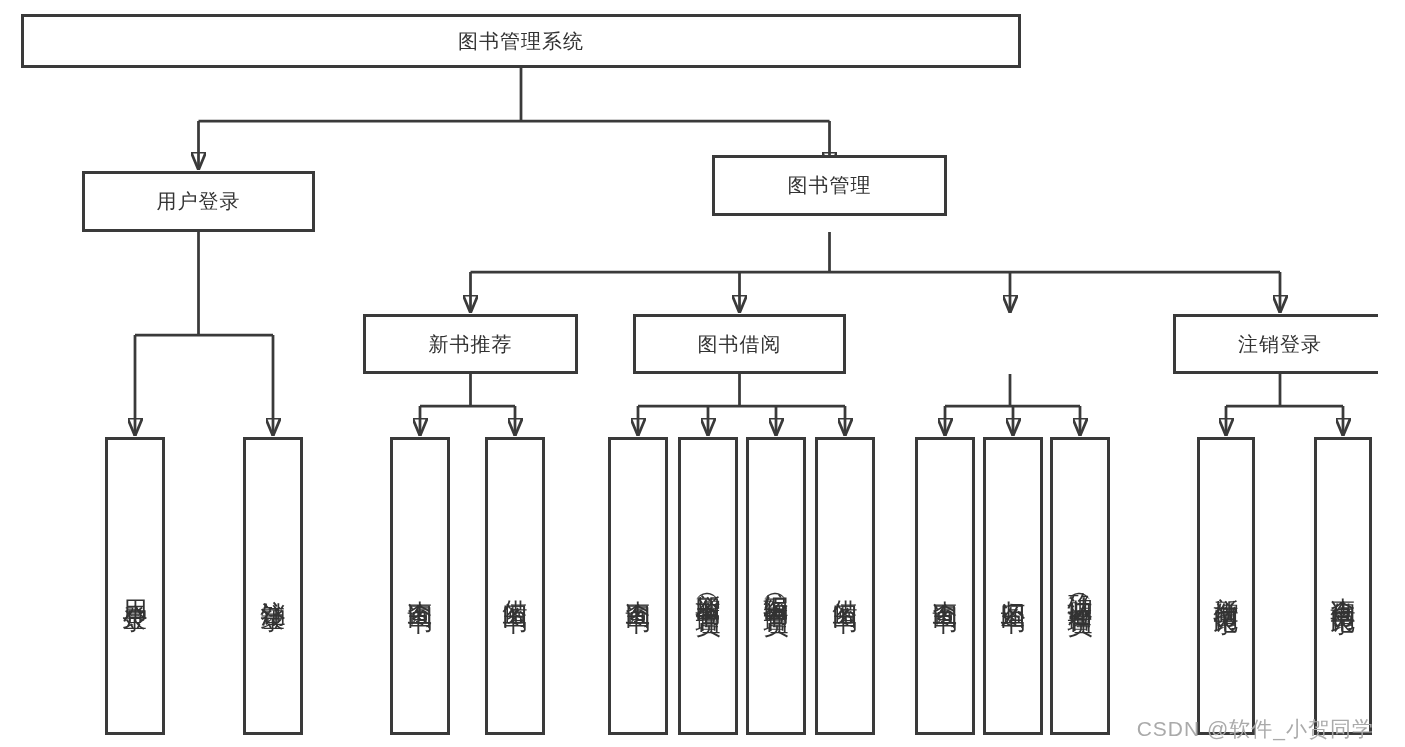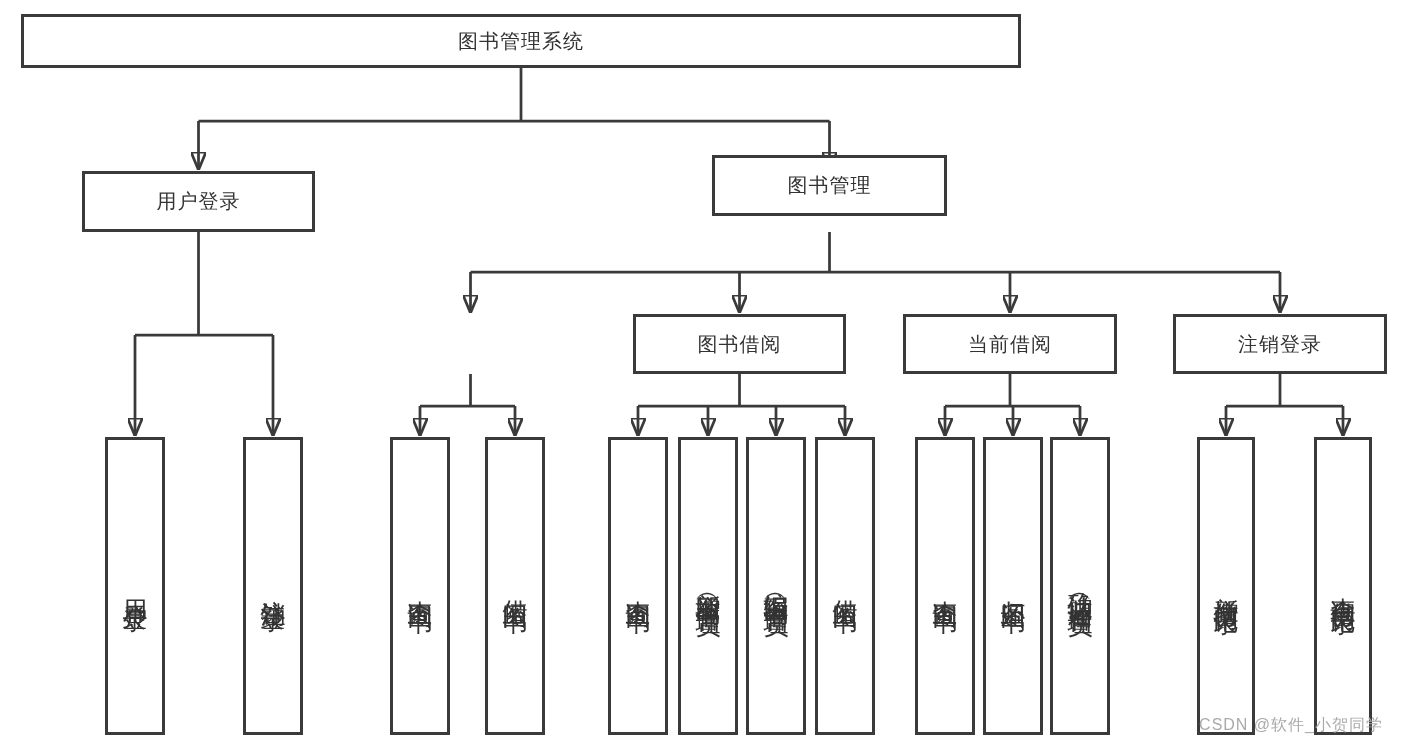--- a/index.html
+++ b/index.html
@@ -9,21 +9,20 @@
     --wm:#aaaaaa;
   }
   html,body{margin:0;padding:0;background:var(--bg);}
   #canvas{
     position:relative;
     width:1378px;height:747px;
     background:var(--bg);
     overflow:hidden;
     font-family:"Liberation Sans", sans-serif;
     color:var(--text);
-    padding-left:9px;
   }
   #wires{position:absolute;left:0;top:0;z-index:1;}
   #wires path{stroke:var(--line);stroke-width:2.75;fill:none;}
   .arrowhead{fill:var(--line);}
   .box{
     position:absolute;
     box-sizing:border-box;
     border:3px solid var(--line);
     background:var(--bg);
     display:flex;
@@ -38,21 +37,21 @@
     writing-mode:vertical-rl;
     text-orientation:mixed;
     letter-spacing:3px;
     line-height:1;
   }
   #watermark{
     position:absolute;
     right:4px;
     top:715px;
     z-index:3;
-    font-size:16px;
+    font-size:21px;
     color:var(--wm);
     letter-spacing:1px;
     white-space:nowrap;
   }
 </style>
 </head>
 <body>
 
 <div id="canvas">
 
@@ -108,25 +107,25 @@
     <span>图书管理系统</span>
   </div>
 
   <div class="box h" style="left:82px;top:171px;width:233px;height:61px">
     <span>用户登录</span>
   </div>
   <div class="box h" style="left:712px;top:155px;width:235px;height:61px">
     <span>图书管理</span>
   </div>
 
+  <div class="box h" style="left:363px;top:314px;width:215px;height:60px">
+    <span>新书推荐</span>
+  </div>
   <div class="box h" style="left:633px;top:314px;width:213px;height:60px">
     <span>图书借阅</span>
-  </div>
-  <div class="box h" style="left:903px;top:314px;width:214px;height:60px">
-    <span>当前借阅</span>
   </div>
   <div class="box h" style="left:1173px;top:314px;width:214px;height:60px">
     <span>注销登录</span>
   </div>
 
   <div class="box v" style="left:105px;top:437px;width:60px;height:298px">
     <span>用户登录</span>
   </div>
   <div class="box v" style="left:243px;top:437px;width:60px;height:298px">
     <span>注销登录</span>

